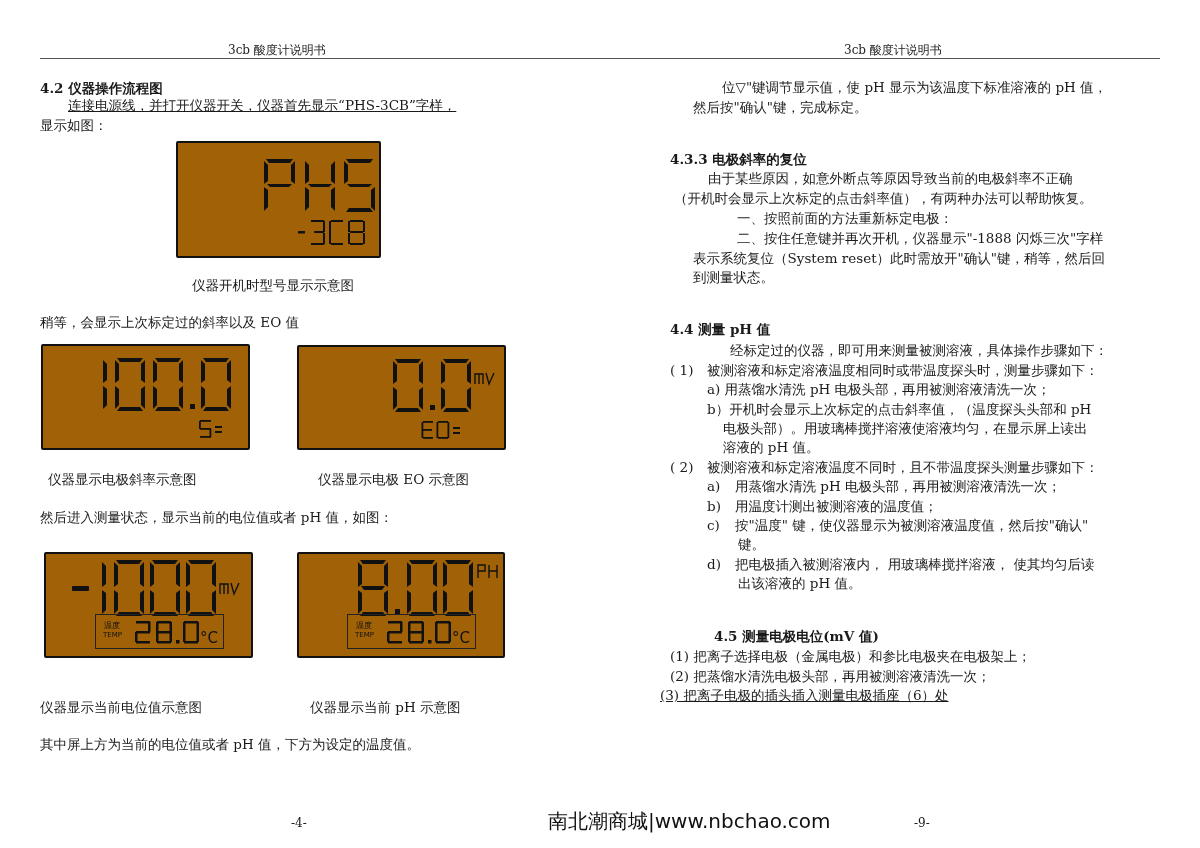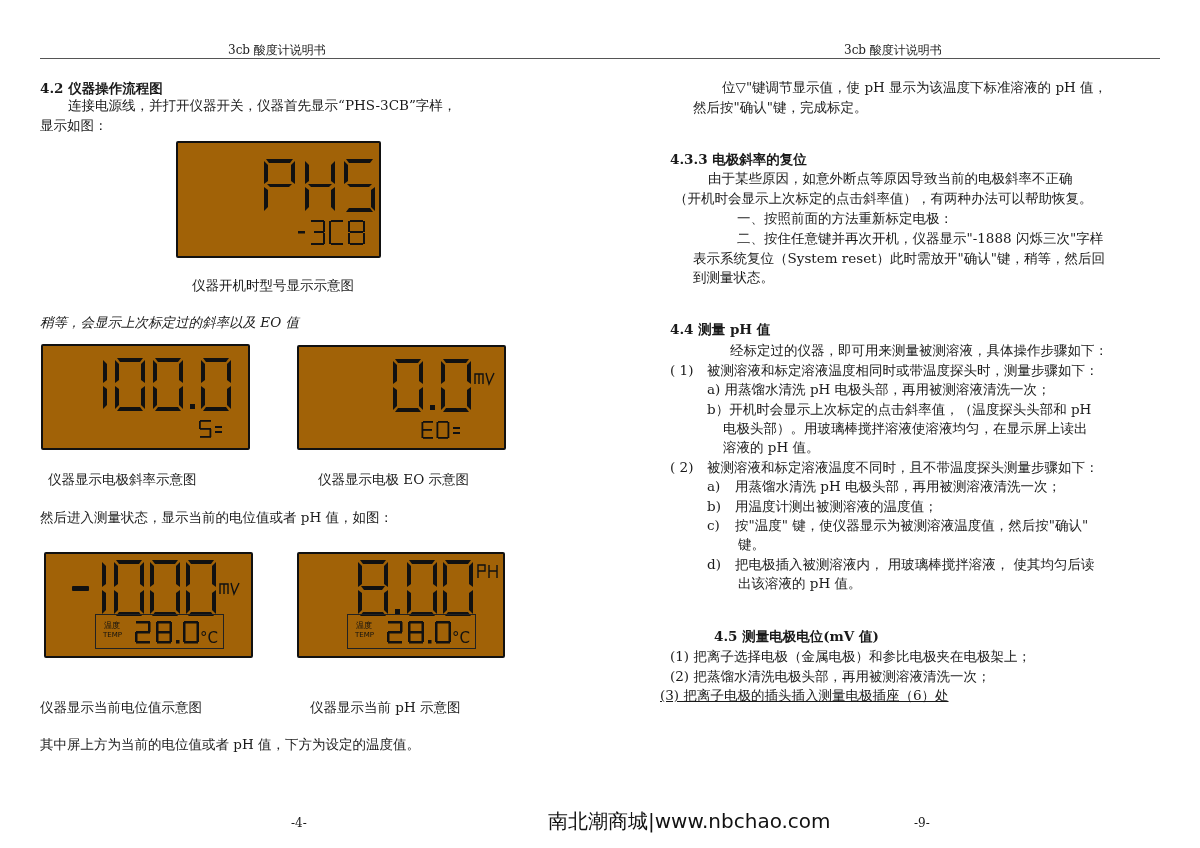--- a/index.html
+++ b/index.html
@@ -24,21 +24,21 @@
 </style>
 </head>
 <body>
 
 <div class="abs hdr" style="left:228px;">3cb 酸度计说明书</div>
 <div class="abs hdr" style="left:844px;">3cb 酸度计说明书</div>
 <div class="abs rule"></div>
 
 <div>
   <div class="abs h" style="left:40px; top:80px;">4.2 仪器操作流程图</div>
-  <div class="abs t" style="left:68px; top:95px;">连接电源线，并打开仪器开关，仪器首先显示“PHS-3CB”字样，</div>
+  <div class="abs t" style="left:68px; top:95px;text-decoration:underline;">连接电源线，并打开仪器开关，仪器首先显示“PHS-3CB”字样，</div>
   <div class="abs t" style="left:40px; top:115px;">显示如图：</div>
 
   <div class="abs lcd" style="left:176px; top:141px; width:205px; height:117px;">
     <svg width="201" height="113" viewBox="0 0 201 113">
 
       <g class="seg">
         <path d="M88 16 L115 16 L112 20 L91 20 Z"></path>
         <path d="M86 18 L90 22 L90 38 L86 41 Z"></path>
         <path d="M117 18 L113 22 L113 38 L117 41 Z"></path>
         <path d="M89 41 L114 41 L111 44 L92 44 Z"></path>
@@ -76,21 +76,21 @@
         <rect x="172" y="88" width="13" height="2"></rect>
         <rect x="170" y="90" width="2" height="11"></rect>
         <rect x="185" y="90" width="2" height="11"></rect>
         <rect x="172" y="100" width="13" height="2"></rect>
       </g>
       <text x="0" y="0" fill="none">PHS</text>
     </svg>
   </div>
   <div class="abs t" style="left:192px; top:275px;">仪器开机时型号显示示意图</div>
 
-  <div class="abs t" style="left:40px; top:312px;font-style:italic;">稍等，会显示上次标定过的斜率以及 EO 值</div>
+  <div class="abs t" style="left:40px; top:312px;">稍等，会显示上次标定过的斜率以及 EO 值</div>
 
   <div class="abs lcd" style="left:41px; top:344px; width:209px; height:106px;">
     <svg width="205" height="102" viewBox="0 0 205 102">
       <g class="seg">
 
         <path d="M60 14 L64 18 L64 34 L60 37 Z"></path>
         <path d="M60 40 L64 43 L64 59 L60 63 Z"></path>
 
         <path d="M74 12 L100 12 L97 16 L77 16 Z"></path>
         <path d="M72 14 L76 18 L76 34 L72 37 Z"></path>

